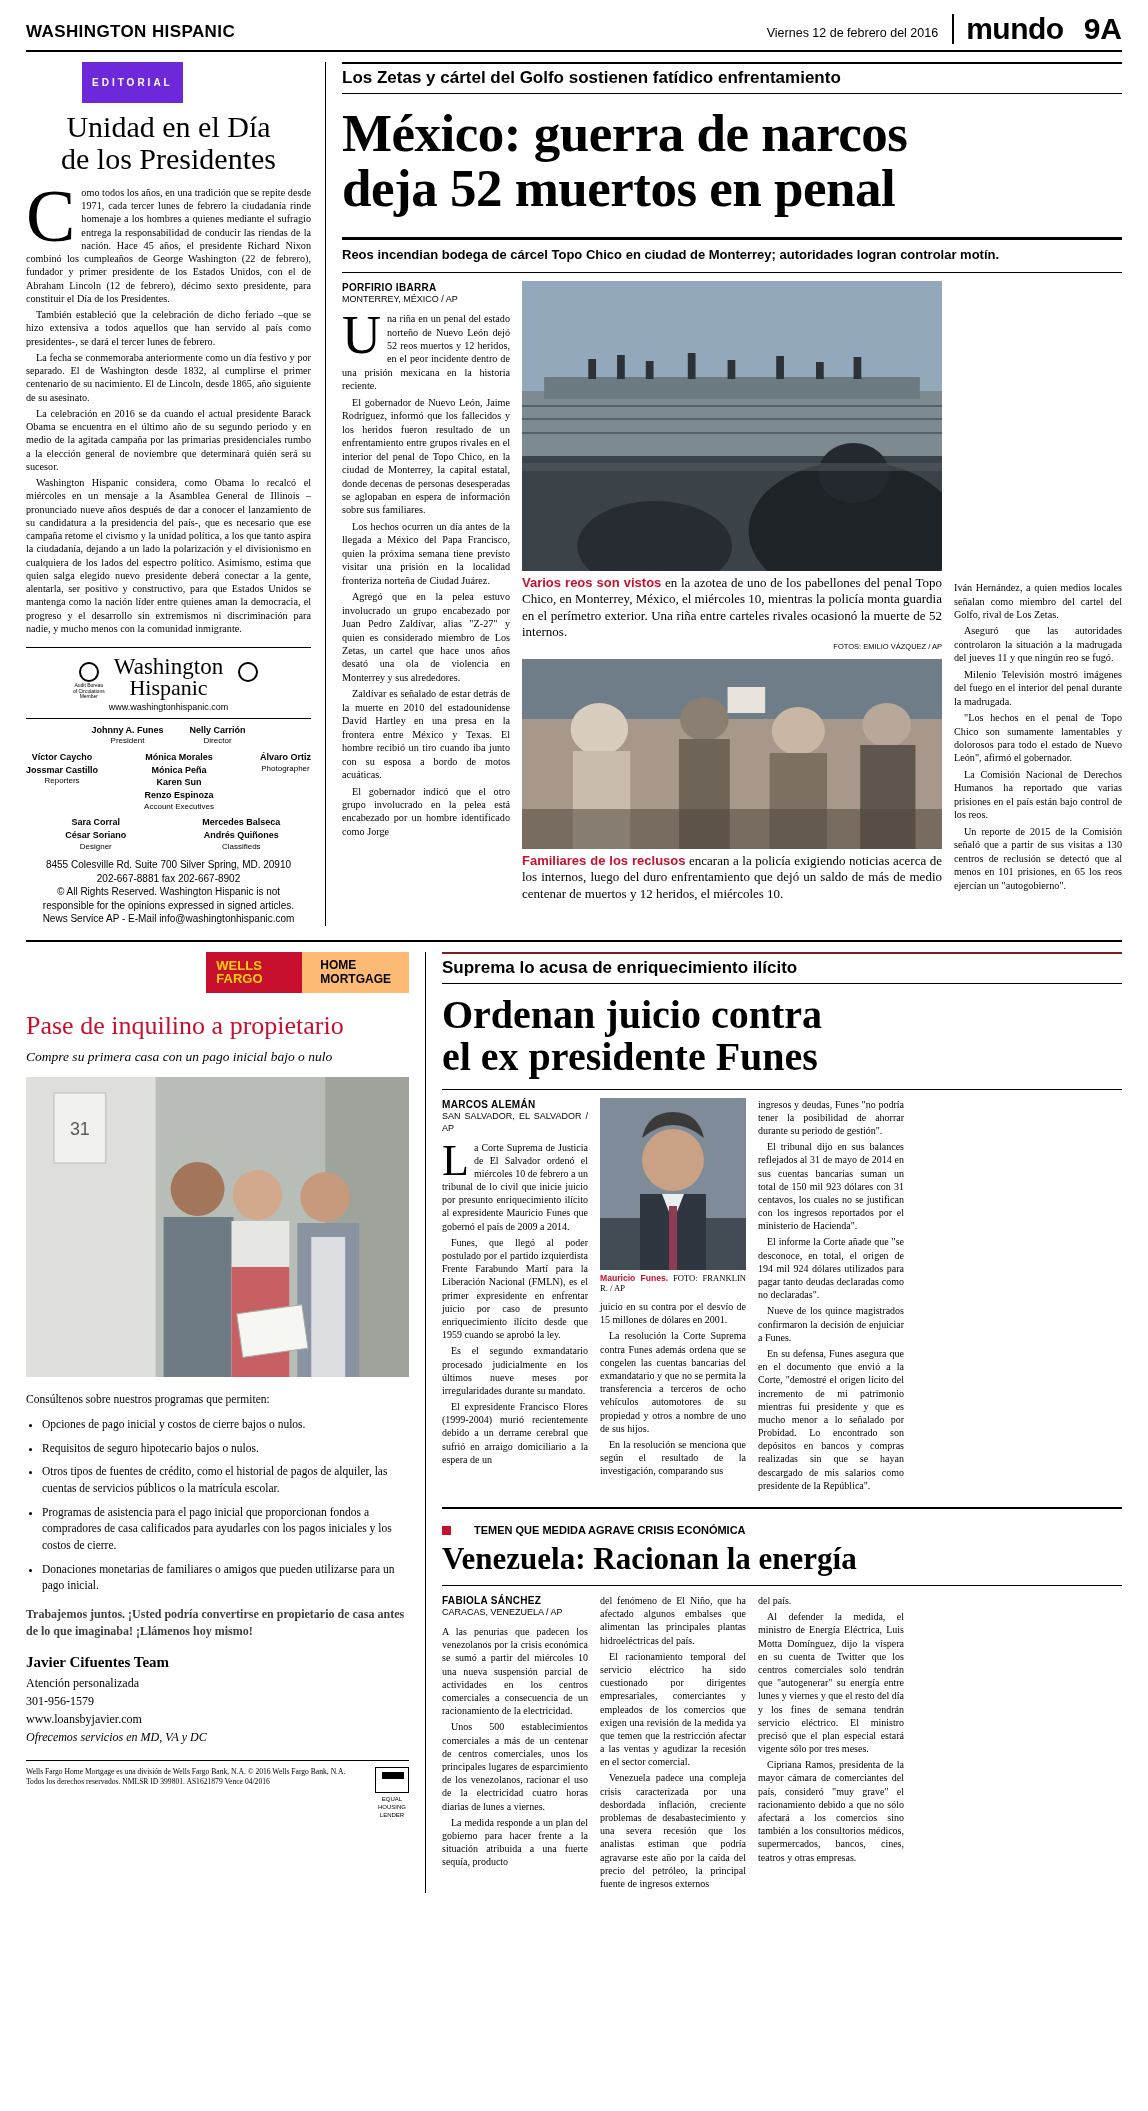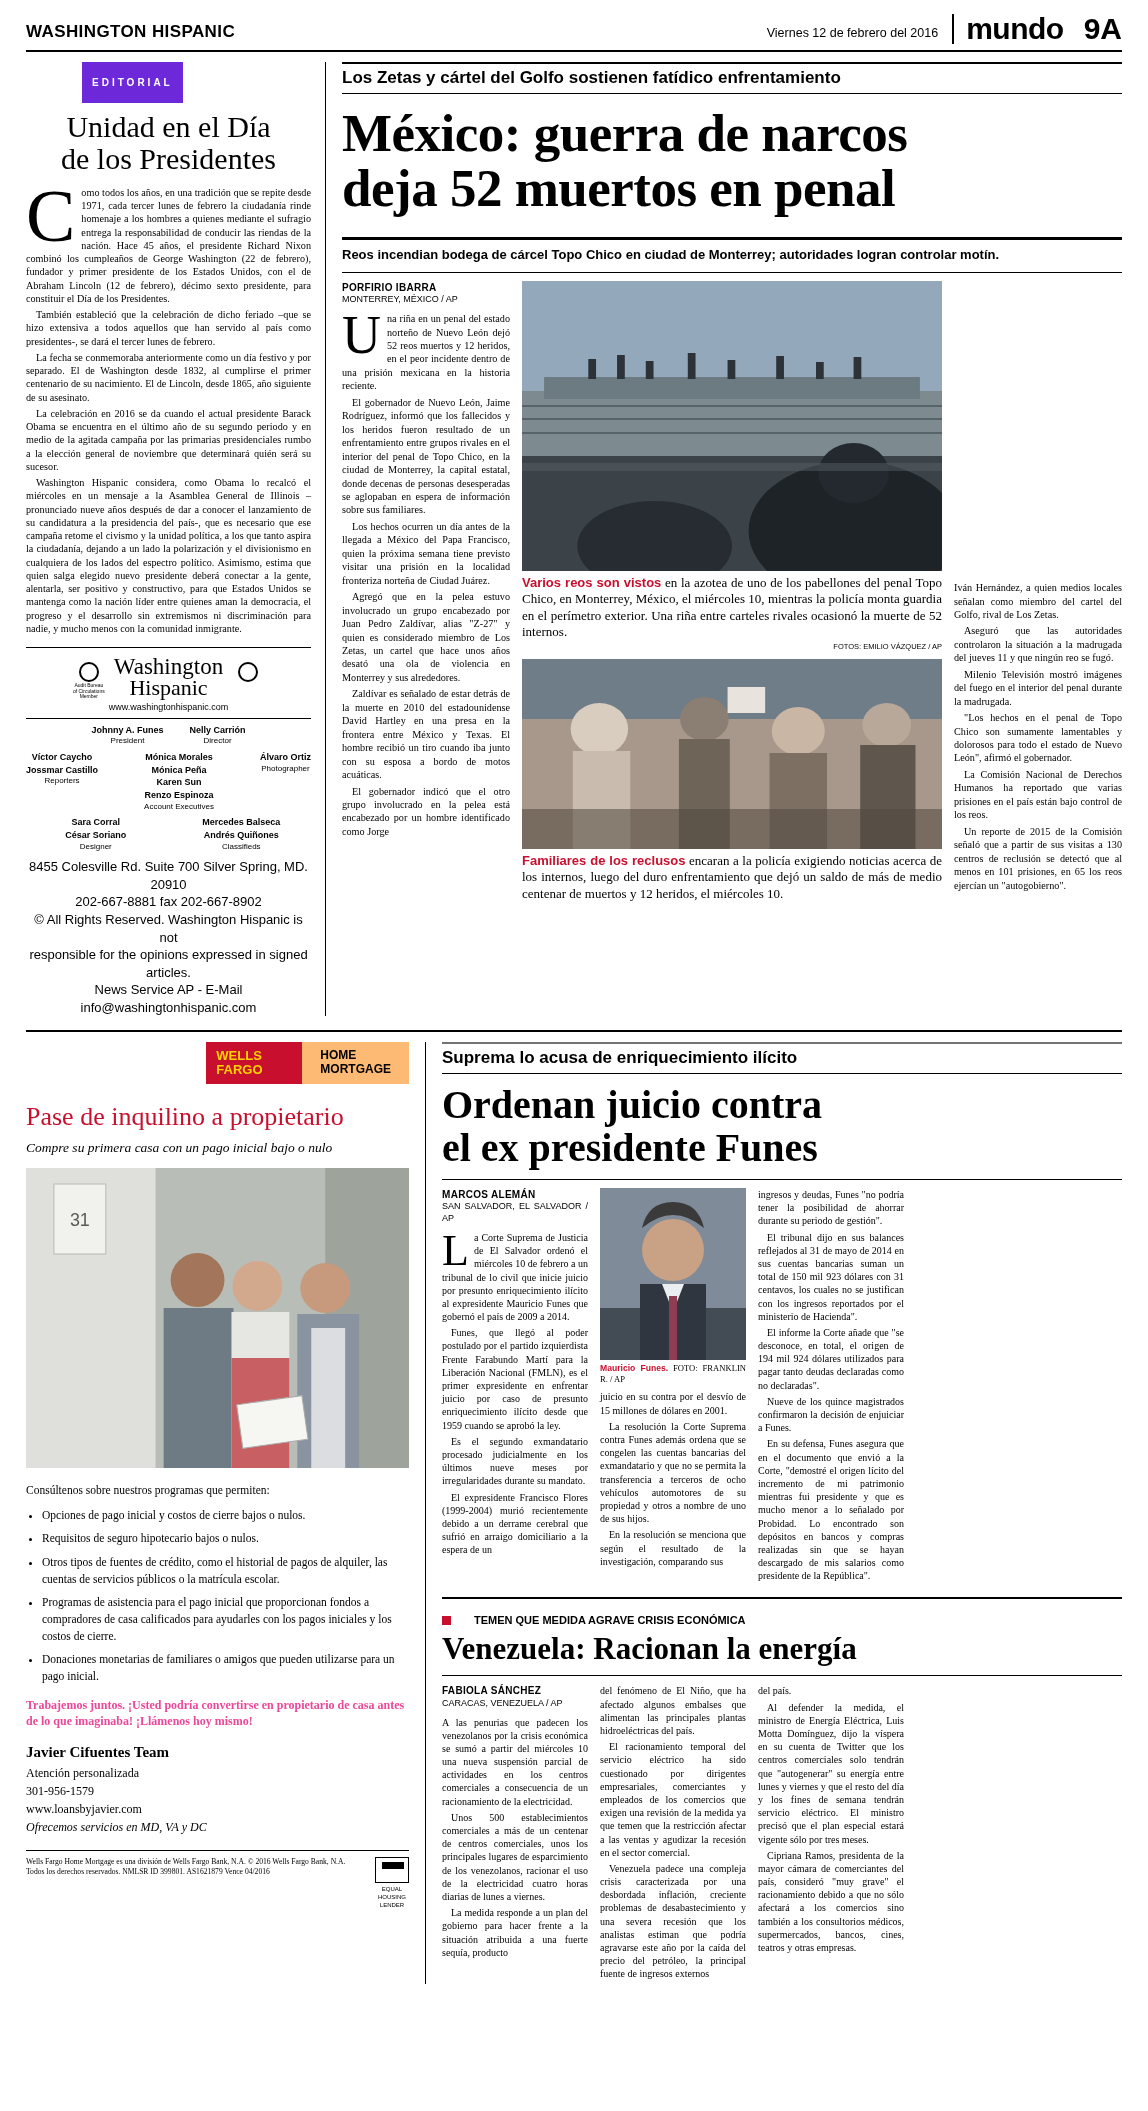--- a/index.html
+++ b/index.html
@@ -43,21 +43,21 @@
   .wh-logo .l2 { display:block; font-size:22px; }
   .badge { width:34px; height:30px; font-size:5px; line-height:1.1; text-align:center; border:0; font-family:"Liberation Sans", sans-serif; }
   .badge .ring { width:20px;height:20px;border:2px solid #000;border-radius:50%;margin:0 auto 1px; }
   .colo-url { font-family:"Liberation Sans", sans-serif; font-size:9px; margin-top:3px; }
   .colo-rule { border-top:1px solid #000; margin:6px 0 5px; }
   .staff { font-family:"Liberation Sans", sans-serif; font-size:8.6px; line-height:1.35; }
   .staff-row { display:flex; justify-content:center; gap:26px; margin-bottom:4px; }
   .staff-row3 { display:flex; justify-content:space-between; gap:6px; margin-bottom:4px; text-align:center;}
   .staff b { font-size:9px; }
   .staff .role { font-size:8px; }
-  .colo-addr { font-family:"Liberation Sans", sans-serif; font-size:13px; line-height:1.35; margin-top:6px; }
+  .colo-addr { font-family:"Liberation Sans", sans-serif; font-size:10px; line-height:1.35; margin-top:6px; }
 
   
   .kicker-bar { border-top:2px solid #000; border-bottom:1px solid #000; padding:4px 0 5px; }
   .kicker { font-family:"Liberation Sans", sans-serif; font-size:17px; font-weight:bold; }
   .bighead { font-size:53px; line-height:1.03; font-weight:bold; margin:12px 0 22px; font-family:"Liberation Serif", serif; letter-spacing:-0.5px; }
   .hr-thick { border-top:3px solid #000; margin:4px 0 7px; }
   .subhead { font-family:"Liberation Sans", sans-serif; font-weight:bold; font-size:13px; line-height:1.3; margin-bottom:8px; }
   .hr-thin { border-top:1px solid #000; margin:0 0 8px; }
 
   .news-grid { display:flex; gap:12px; }
@@ -84,31 +84,31 @@
 
   .wf-logo-row { display:flex; justify-content:flex-end; align-items:stretch; gap:0; margin-bottom:18px;}
   .wf-red { background:#c8102e; color:#ffd200; font-family:"Liberation Sans", sans-serif; font-weight:bold; font-size:13px; padding:7px 10px; line-height:1.05; width:96px;}
   .wf-home { background:#fdba74; color:#000; font-family:"Liberation Sans", sans-serif; font-weight:bold; font-size:12px; padding:7px 18px; line-height:1.15; }
   .ad-head { color:#c8102e; font-size:26px; font-family:"Liberation Serif", serif; margin:6px 0 8px; }
   .ad-sub { font-style:italic; font-size:13.5px; margin-bottom:12px; }
   .ad-photo { height:300px; background:linear-gradient(180deg,#cfd3d0 0%, #b9bdb8 30%, #8d8f8a 70%, #6a6c68 100%); position:relative; margin-bottom:14px;}
   .ad-body { font-size:11.5px; line-height:1.45; }
   .ad-body li { margin-bottom:7px; }
   .ad-body ul { padding-left:16px; margin:8px 0; }
-  .ad-cta { color:#ec4899; font-weight:bold; font-size:12px; margin:12px 0 14px; line-height:1.4; }
+  .ad-cta { color:#404040; font-weight:bold; font-size:12px; margin:12px 0 14px; line-height:1.4; }
   .ad-name { font-size:15px; font-weight:bold; margin-bottom:3px; }
   .ad-contact { font-size:12px; line-height:1.5; }
   .ad-contact .it { font-style:italic; }
   .ad-legal { font-size:7.6px; line-height:1.35; border-top:1px solid #000; padding-top:6px; margin-top:14px; display:flex; justify-content:space-between; gap:10px;}
   .eho { width:46px; text-align:center; font-size:6px; font-family:"Liberation Sans", sans-serif;}
   .eho-box { width:34px;height:26px;border:1px solid #000; margin:0 auto 2px; position:relative;}
   .eho-box:before{content:"";position:absolute;left:6px;top:4px;width:22px;height:18px;border-top:7px solid #000;}
 
   
-  .kbar2 { border-top:2px solid #737373; border-bottom:1px solid #000; padding:4px 0 5px; }
+  .kbar2 { border-top:2px solid #7f1d1d; border-bottom:1px solid #000; padding:4px 0 5px; }
   .bighead2 { font-size:40px; line-height:1.06; font-weight:bold; margin:10px 0 10px; }
   .br-grid { display:flex; gap:12px; }
   .br-col { width:146px; font-size:10px; line-height:1.32; text-align:justify; }
   .br-col p { margin:0 0 3px; text-indent:9px; }
   .br-col p.first { text-indent:0; }
   .portrait { height:172px; background:linear-gradient(180deg,#8e99a6 0%, #6f7b88 45%, #3f4750 100%); }
   .pcap { font-size:8.6px; line-height:1.25; margin-top:3px; }
   .pcap b { color:#c8102e; font-family:"Liberation Sans", sans-serif; }
 
   .ven-tag { display:flex; align-items:center; gap:23px; border-top:2px solid #000; padding-top:15px; margin-top:12px; }

